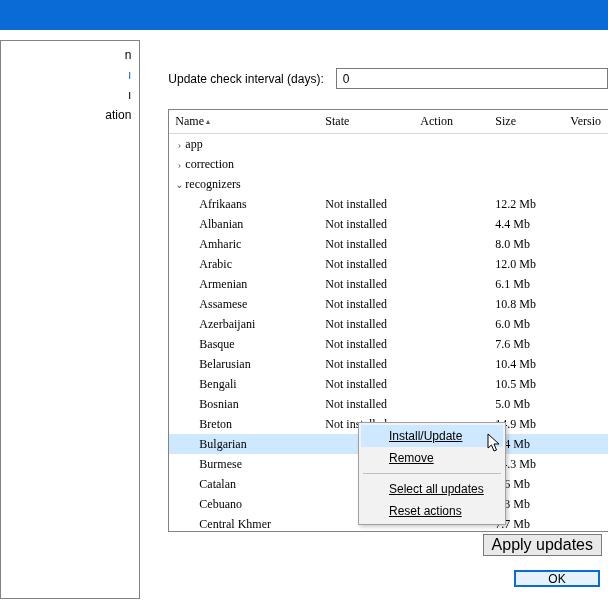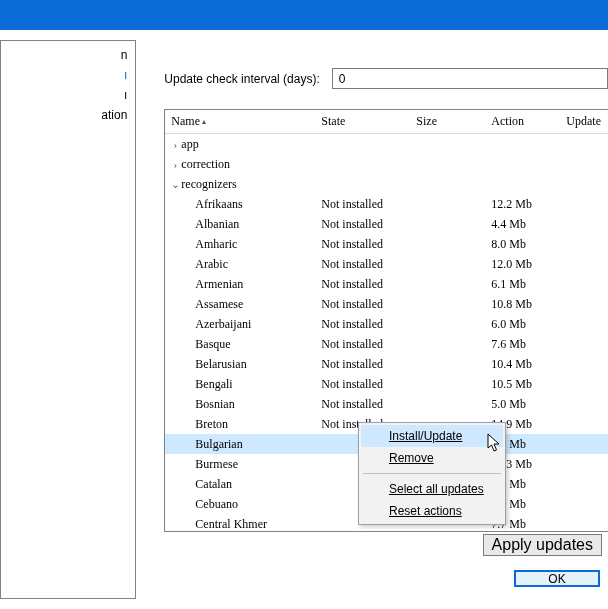--- a/index.html
+++ b/index.html
@@ -175,23 +175,23 @@
         <input class="interval-input" value="0" style="">
       </div>
 
       <div class="table-wrap">
         <div class="thead">
           <div class="th col-name">
             <span>Name</span>
             <span class="sort-ind">▴</span>
           </div>
           <div class="th col-state">State</div>
+          <div class="th col-action">Action</div>
           <div class="th col-size">Size</div>
-          <div class="th col-action">Action</div>
-          <div class="th col-ver">Update</div>
+          <div class="th col-ver">Versio</div>
         </div>
         <div class="tbody" id="tbody">
             <div class="trow">
               <div class="td col-name tree-cell indent1">
                 <span class="tree-toggle">›</span>
                 <span> app</span>
               </div>
             </div>
             <div class="trow">
               <div class="td col-name tree-cell indent1">

